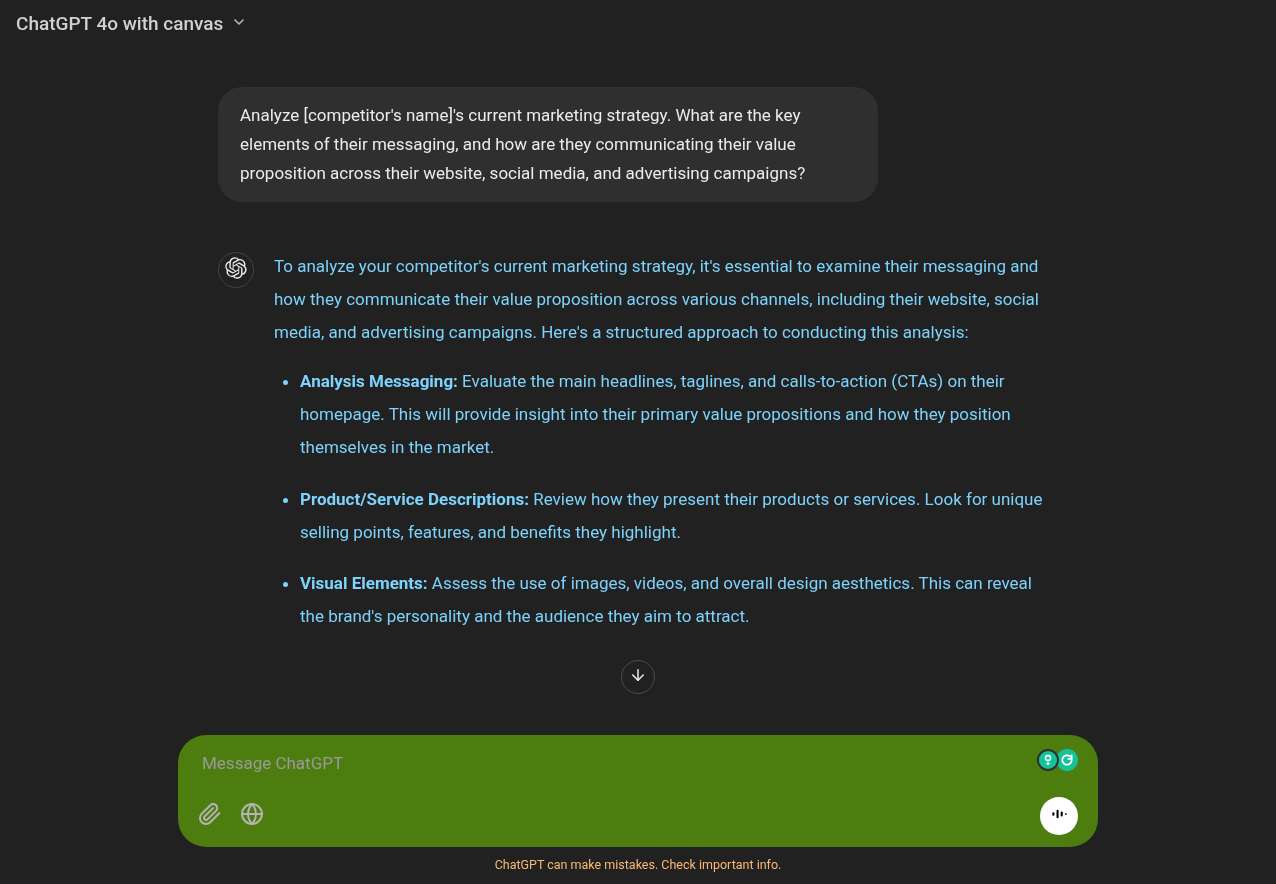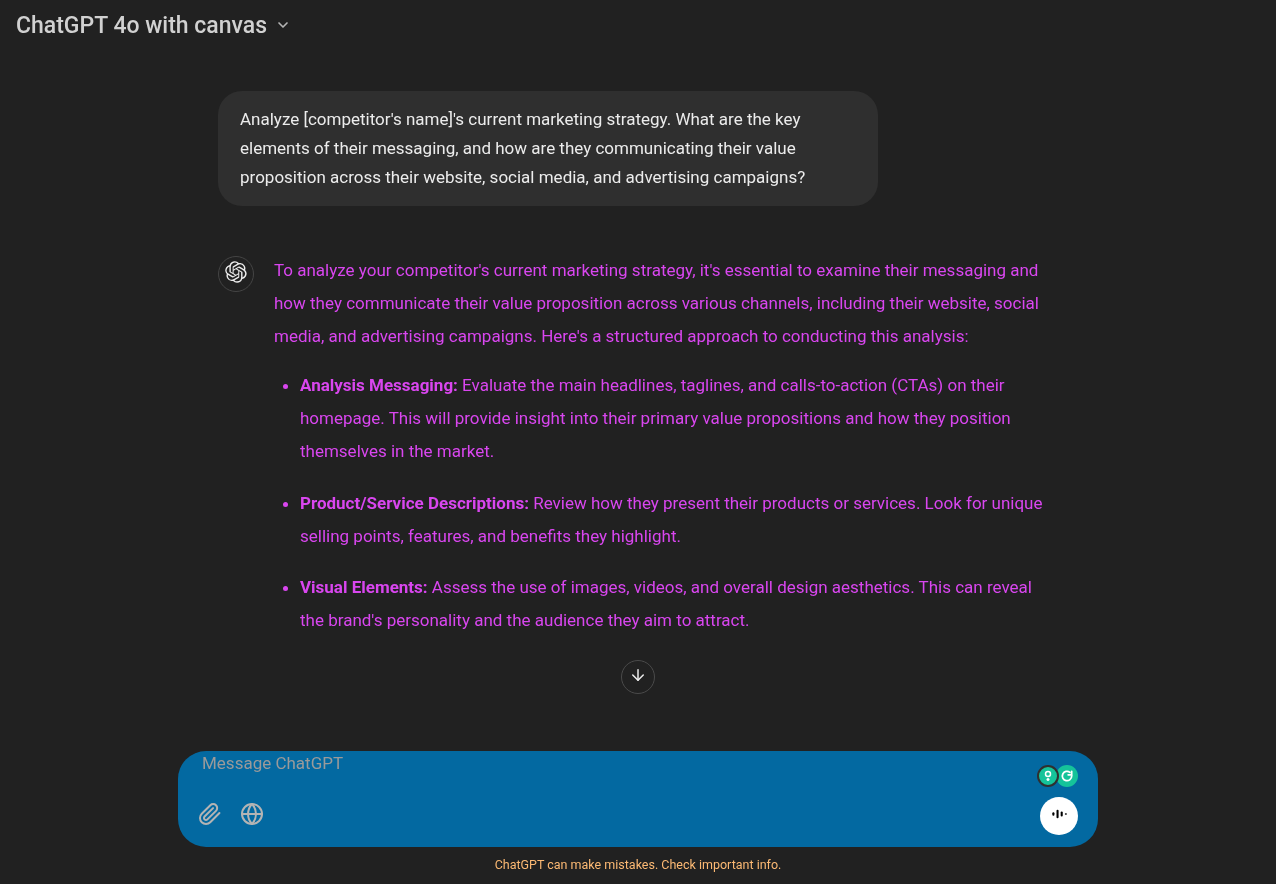--- a/index.html
+++ b/index.html
@@ -19,21 +19,21 @@
     .header {
       display: flex;
       align-items: center;
       padding: 12px 16px;
       gap: 8px;
     }
     .model-selector {
       display: flex;
       align-items: center;
       gap: 8px;
-      font-size: 23px;
+      font-size: 19px;
       font-weight: 500;
       color: #d1d1d1;
       cursor: pointer;
     }
     .model-selector svg {
       width: 16px;
       height: 16px;
     }
     .conversation {
       max-width: 960px;
@@ -70,21 +70,21 @@
       margin-top: 2px;
     }
     .assistant-avatar svg {
       width: 22px;
       height: 22px;
     }
     .assistant-content {
       flex: 1;
       font-size: 17px;
       line-height: 1.95;
-      color: #d946ef;
+      color: #7dd3fc;
     }
     .assistant-content .intro {
       margin-bottom: 16px;
     }
     .section-heading {
       font-weight: 700;
       margin-bottom: 10px;
       font-size: 17px;
     }
     .assistant-content ul {
@@ -124,23 +124,23 @@
       left: 0;
       right: 0;
       display: flex;
       flex-direction: column;
       align-items: center;
       padding-bottom: 12px;
       background: #212121;
     }
     .composer {
       width: 920px;
-      background: #0369a1;
+      background: #4d7c0f;
       border-radius: 28px;
-      padding: 0 20px 12px 20px;
+      padding: 16px 20px 12px 20px;
       position: relative;
     }
     .composer-input {
       width: 100%;
       background: transparent;
       border: none;
       outline: none;
       color: #ececec;
       font-size: 17px;
       font-family: inherit;

